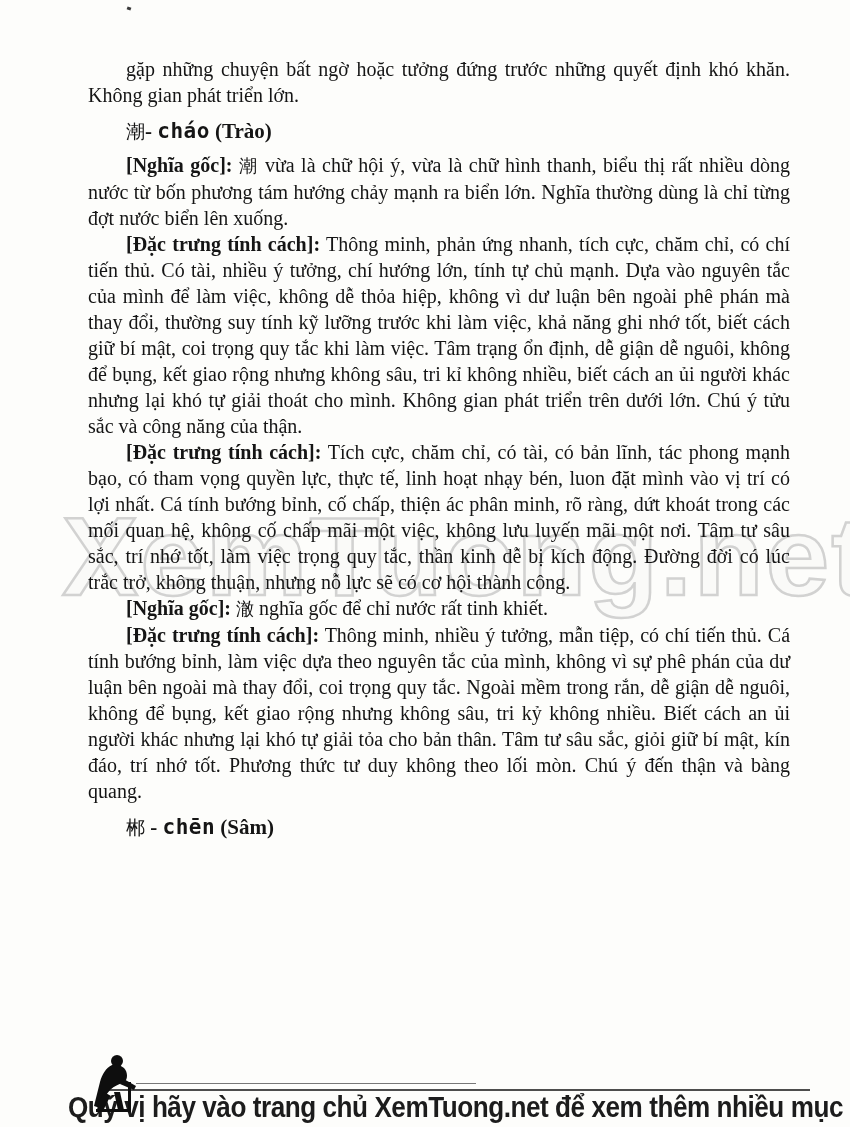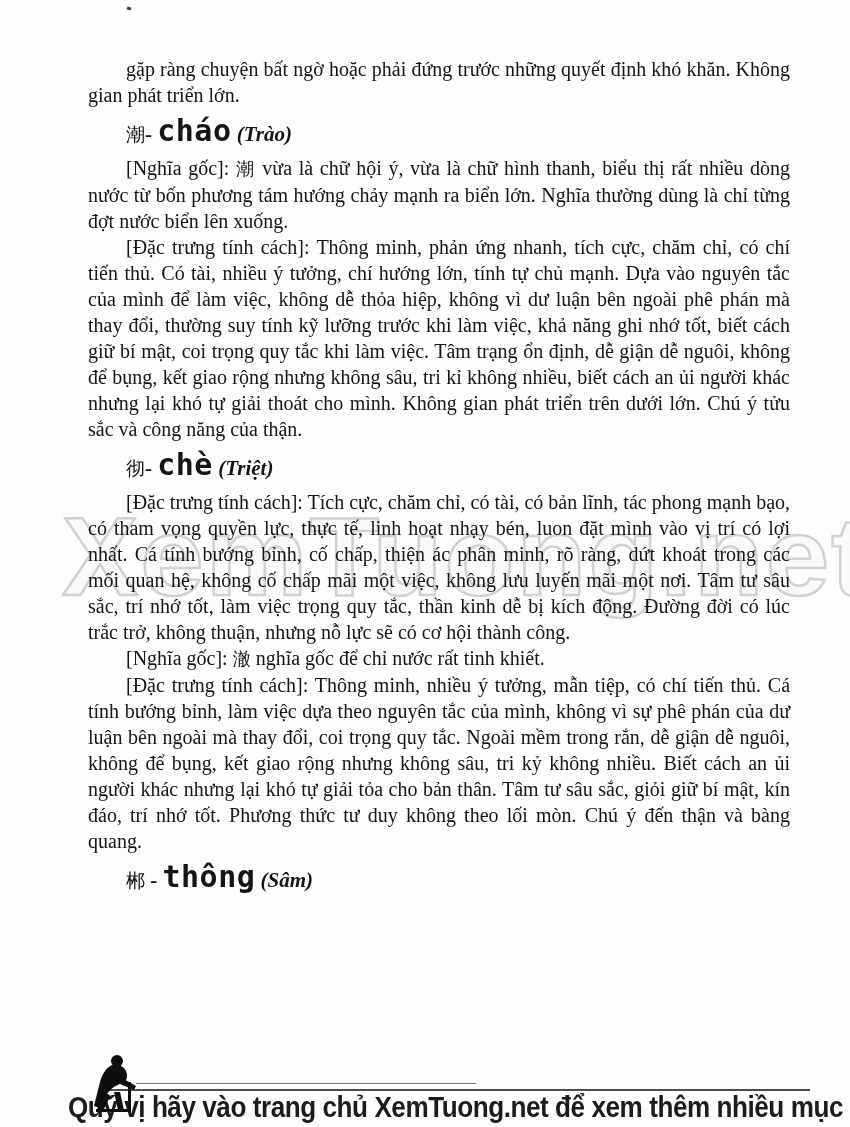--- a/index.html
+++ b/index.html
@@ -19,32 +19,32 @@
     -webkit-text-stroke:2.5px #c4c4c4;
     text-stroke:2.5px #c4c4c4;
     opacity:.75;
     transform:scaleX(1.02);transform-origin:left center;
   }
   .content{
     position:absolute;left:88px;top:56px;width:702px;z-index:1;
     font-size:20px;line-height:26px;text-align:justify;
   }
   p.para{margin:0;text-indent:38px;}
-  p.para b{font-weight:normal;}
+  p.para b{font-weight:bold;}
   h3.entry{
     margin:9px 0 6px 0;text-indent:38px;font-weight:bold;
     font-size:21px;line-height:28px;text-align:left;
   }
   .hanzi{font-size:19px;font-weight:normal;font-family:"Liberation Serif", serif;}
   .hanzi-inline{font-size:18px;}
   .pinyin{
     font-family:"DejaVu Sans Mono", monospace;
-    font-weight:bold;font-size:30px;letter-spacing:0.5px;
+    font-weight:bold;font-size:21px;letter-spacing:0.5px;
   }
-  .viet{font-weight:bold;font-style:italic;}
+  .viet{font-weight:bold;}
   
   .footer-rule{position:absolute;left:104px;top:1089px;width:706px;height:2px;background:#4d4d4d;z-index:1;}
   .footer-rule2{position:absolute;left:136px;top:1083px;width:340px;height:1px;background:#777;z-index:1;}
   .page-number{
     position:absolute;left:754px;top:1128px;z-index:2;
     font-family:"Liberation Sans", sans-serif;font-weight:bold;font-size:24px;color:#111;
     letter-spacing:-1px;
   }
   .footer-text{
     position:absolute;left:68px;top:1091px;z-index:2;white-space:nowrap;
@@ -55,33 +55,32 @@
 </style>
 </head>
 <body>
 
 <div class="speck"></div>
 
 <div class="watermark">XemTuong.net</div>
 
 <div class="content">
 
-  <p class="para">gặp ràng chuyện bất ngờ hoặc phải đứng trước những quyết định khó khăn. Không gian phát triển lớn.</p>
+  <p class="para">gặp những chuyện bất ngờ hoặc tưởng đứng trước những quyết định khó khăn. Không gian phát triển lớn.</p>
 
   <h3 class="entry"><span class="hanzi">潮</span><span>-</span> <span class="pinyin">cháo</span> <span class="viet">(Trào)</span></h3>
   <p class="para"><b>[Nghĩa gốc]:</b> <span class="hanzi-inline">潮</span> <span>vừa là chữ hội ý, vừa là chữ hình thanh, biểu thị rất nhiều dòng nước từ bốn phương tám hướng chảy mạnh ra biển lớn. Nghĩa thường dùng là chỉ từng đợt nước biển lên xuống.</span></p>
   <p class="para"><b>[Đặc trưng tính cách]:</b> <span>Thông minh, phản ứng nhanh, tích cực, chăm chỉ, có chí tiến thủ. Có tài, nhiều ý tưởng, chí hướng lớn, tính tự chủ mạnh. Dựa vào nguyên tắc của mình để làm việc, không dễ thỏa hiệp, không vì dư luận bên ngoài phê phán mà thay đổi, thường suy tính kỹ lưỡng trước khi làm việc, khả năng ghi nhớ tốt, biết cách giữ bí mật, coi trọng quy tắc khi làm việc. Tâm trạng ổn định, dễ giận dễ nguôi, không để bụng, kết giao rộng nhưng không sâu, tri kỉ không nhiều, biết cách an ủi người khác nhưng lại khó tự giải thoát cho mình. Không gian phát triển trên dưới lớn. Chú ý tửu sắc và công năng của thận.</span></p>
 
-  <h3 class="entry"><span class="hanzi">彻</span><span>-</span> <span class="pinyin">chè</span> <span class="viet">(Triệt)</span></h3>
   <p class="para"><b>[Đặc trưng tính cách]:</b> <span>Tích cực, chăm chỉ, có tài, có bản lĩnh, tác phong mạnh bạo, có tham vọng quyền lực, thực tế, linh hoạt nhạy bén, luon đặt mình vào vị trí có lợi nhất. Cá tính bướng bỉnh, cố chấp, thiện ác phân minh, rõ ràng, dứt khoát trong các mối quan hệ, không cố chấp mãi một việc, không lưu luyến mãi một nơi. Tâm tư sâu sắc, trí nhớ tốt, làm việc trọng quy tắc, thần kinh dễ bị kích động. Đường đời có lúc trắc trở, không thuận, nhưng nỗ lực sẽ có cơ hội thành công.</span></p>
 
   <p class="para"><b>[Nghĩa gốc]:</b> <span class="hanzi-inline">澈</span> <span>nghĩa gốc để chỉ nước rất tinh khiết.</span></p>
   <p class="para"><b>[Đặc trưng tính cách]:</b> <span>Thông minh, nhiều ý tưởng, mẫn tiệp, có chí tiến thủ. Cá tính bướng bỉnh, làm việc dựa theo nguyên tắc của mình, không vì sự phê phán của dư luận bên ngoài mà thay đổi, coi trọng quy tắc. Ngoài mềm trong rắn, dễ giận dễ nguôi, không để bụng, kết giao rộng nhưng không sâu, tri kỷ không nhiều. Biết cách an ủi người khác nhưng lại khó tự giải tỏa cho bản thân. Tâm tư sâu sắc, giỏi giữ bí mật, kín đáo, trí nhớ tốt. Phương thức tư duy không theo lối mòn. Chú ý đến thận và bàng quang.</span></p>
 
-  <h3 class="entry"><span class="hanzi">郴</span> <span>-</span> <span class="pinyin">thông</span> <span class="viet">(Sâm)</span></h3>
+  <h3 class="entry"><span class="hanzi">郴</span> <span>-</span> <span class="pinyin">chēn</span> <span class="viet">(Sâm)</span></h3>
 
 </div>
 
 <div class="footer-rule2"></div>
 <div class="footer-rule"></div>
 <div class="page-number">363</div>
 <div class="footer-text">Quý vị hãy vào trang chủ XemTuong.net để xem thêm nhiều mục hay khác</div>
 
 <svg class="figure" width="62" height="64" viewBox="0 0 62 64">
   <g fill="#0e0e0e">

